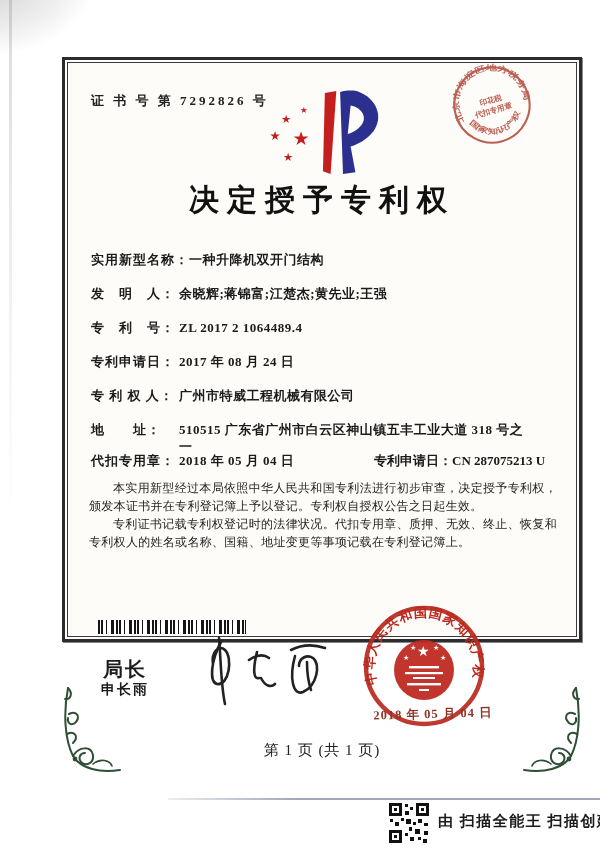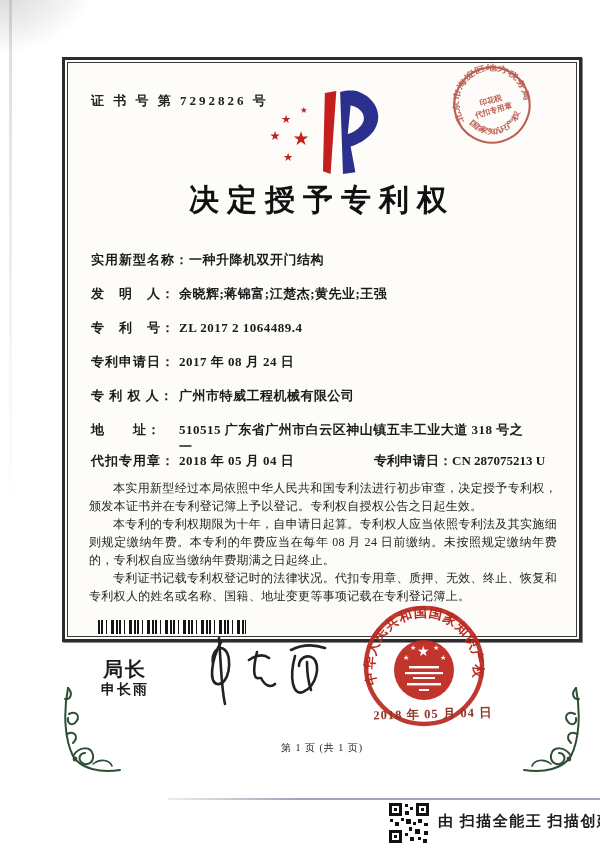--- a/index.html
+++ b/index.html
@@ -47,21 +47,21 @@
   }
   .sig-title { position:absolute; left:38px; top:596px; font-size:20px; font-weight:bold; letter-spacing:2px; }
   .sig-name  { position:absolute; left:36px; top:621px; font-size:14px; font-weight:bold; letter-spacing:2px;text-align:right; }
   .signature-svg { position:absolute; left:130px; top:574px; width:150px; height:80px; }
   .main-seal { position:absolute; left:296px; top:544px; width:126px; height:124px; }
   .seal-date {
     position:absolute; left:300px; top:646px; width:136px; text-align:center;
     font-size:12.5px; font-weight:bold; color:#8e3527; letter-spacing:1px;
     transform:rotate(-1.5deg);
   }
-  .page-footer { position:absolute; left:0; right:0; top:681px; text-align:center; font-size:10px; letter-spacing:1px; color:#222; }
+  .page-footer { position:absolute; left:0; right:0; top:681px; text-align:center; font-size:15px; letter-spacing:1px; color:#222; }
   .flourish { position:absolute; width:62px; height:86px; }
   .flourish.bl { left:-5px; top:626px; }
   .flourish.br { right:-5px; top:626px; transform:scaleX(-1); }
   .tax-seal { position:absolute; left:452px; top:62px; width:80px; height:86px; transform:rotate(-16deg); opacity:.88; }
   .scan-line {
     position:absolute; left:168px; top:798px; width:432px; height:2px;
     background:linear-gradient(90deg, rgba(130,138,160,.15), rgba(110,118,145,.65) 30%, rgba(110,118,145,.65));
   }
   .qr { position:absolute; left:388px; top:802px; width:42px; height:42px; }
   .scan-credit {
@@ -111,21 +111,20 @@
   <div class="field-row" style="top:361px">
     <span class="field-label">地　　址：</span><span class="field-value" style="width:352px">510515 广东省广州市白云区神山镇五丰工业大道 318 号之一</span>
   </div>
   <div class="field-row" style="top:392px">
     <span class="field-label">代扣专用章：</span><span class="field-value">2018 年 05 月 04 日</span>
     <span class="grant-no"><span>专利申请日：</span><span>CN 287075213 U</span></span>
   </div>
 
   <div class="paragraphs">
     <p>本实用新型经过本局依照中华人民共和国专利法进行初步审查，决定授予专利权，颁发本证书并在专利登记簿上予以登记。专利权自授权公告之日起生效。</p>
-    <p>本专利的专利权期限为十年，自申请日起算。专利权人应当依照专利法及其实施细则规定缴纳年费。本专利的年费应当在每年 08 月 24 日前缴纳。未按照规定缴纳年费的，专利权自应当缴纳年费期满之日起终止。</p>
     <p>专利证书记载专利权登记时的法律状况。代扣专用章、质押、无效、终止、恢复和专利权人的姓名或名称、国籍、地址变更等事项记载在专利登记簿上。</p>
   </div>
 
   <div class="barcode"></div>
 
   <div class="sig-title">局长</div>
   <div class="sig-name">申长雨</div>
 
   <svg class="signature-svg" viewBox="0 0 150 80" aria-hidden="true">
     <g stroke="#222" stroke-width="2.6" fill="none" stroke-linecap="round">

